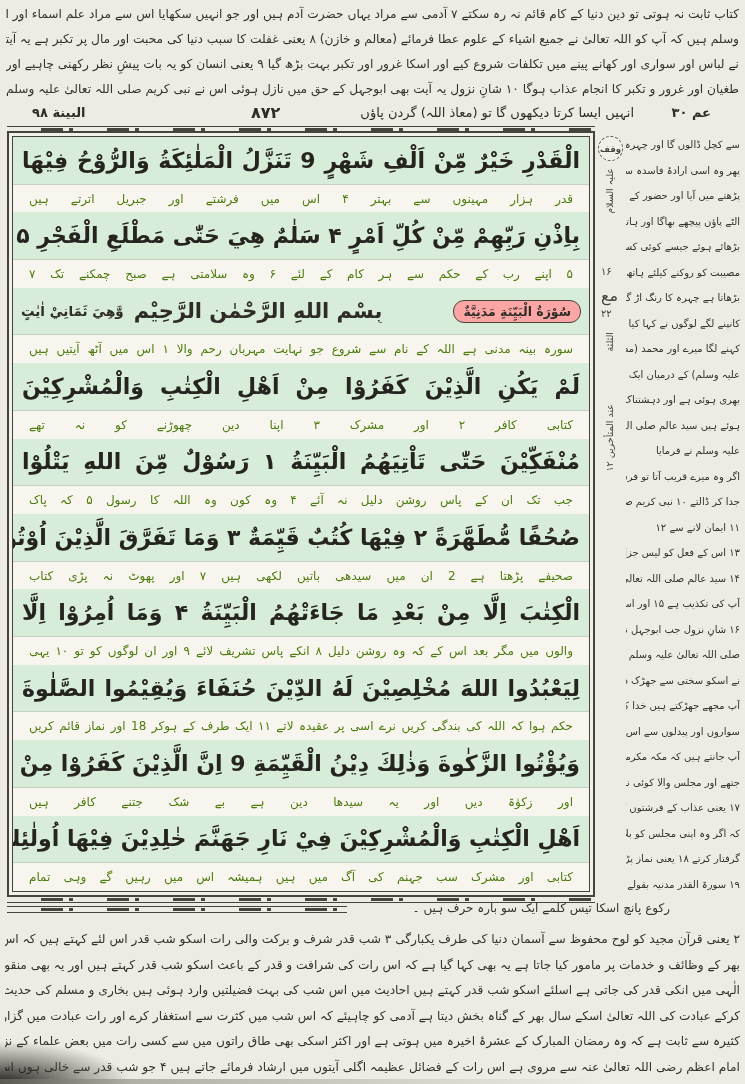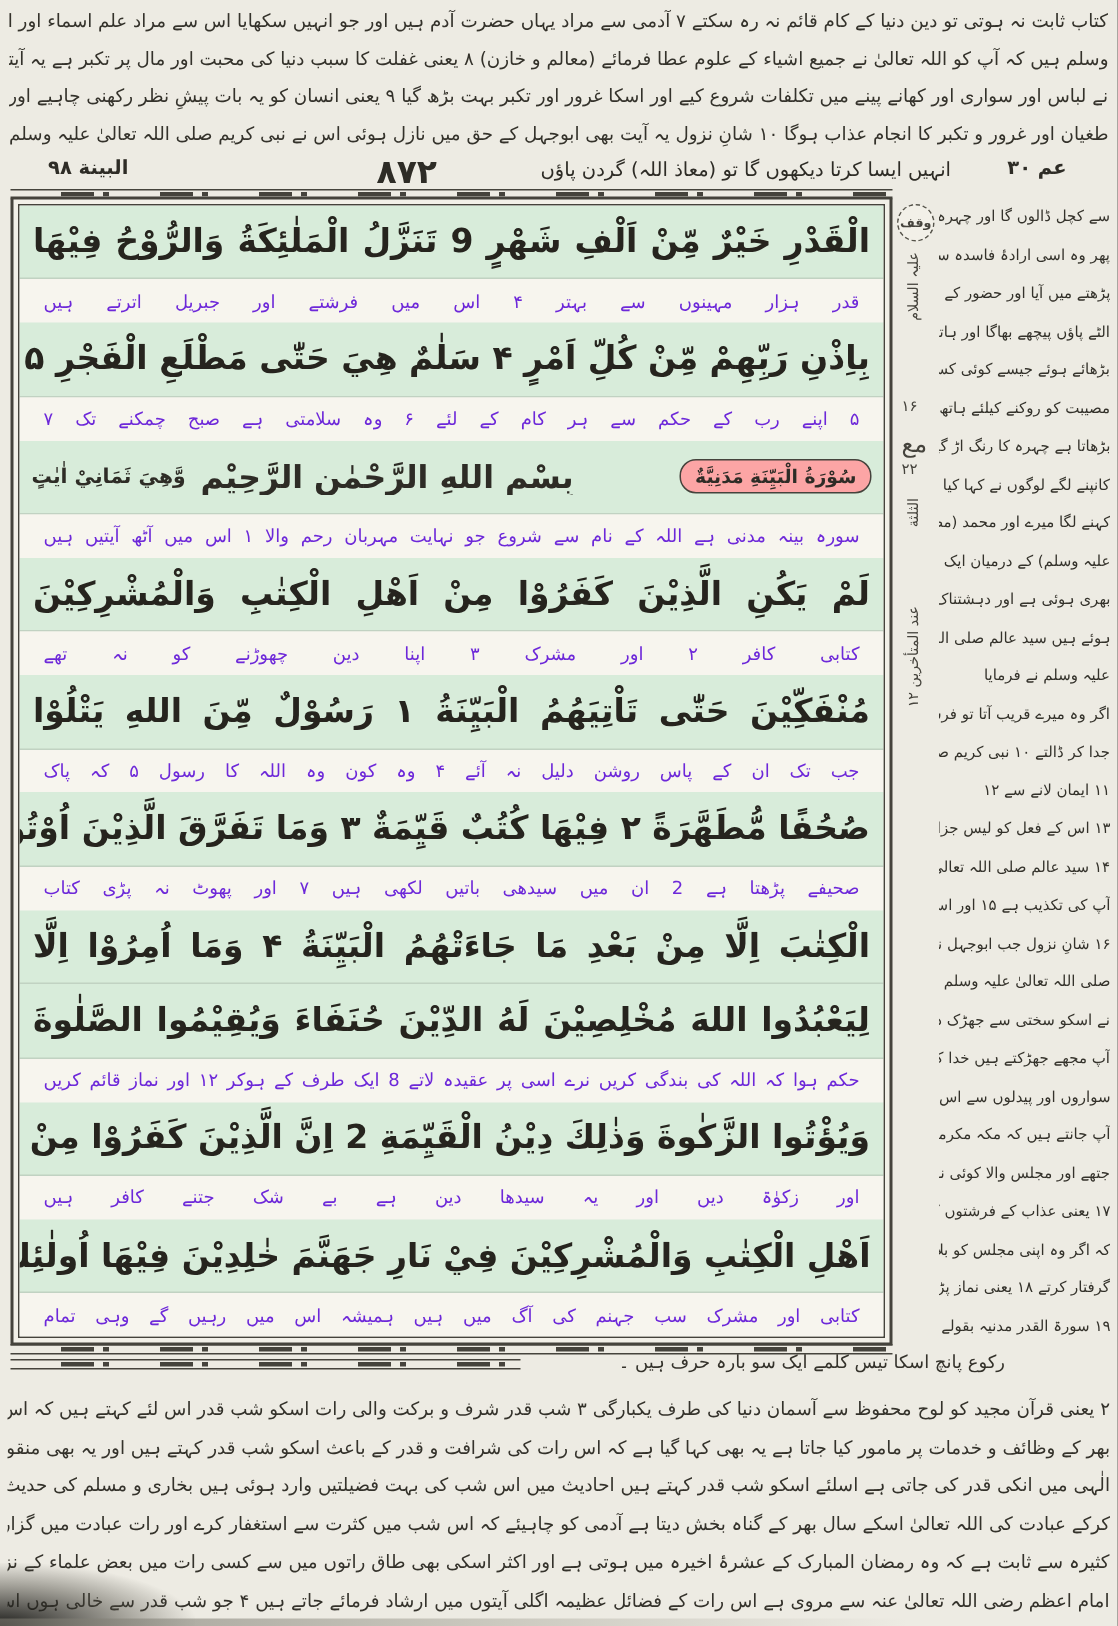--- a/index.html
+++ b/index.html
@@ -17,21 +17,21 @@
     line-height:25px; white-space:nowrap; overflow:hidden;
     text-align:justify; text-align-last:justify;
   }
   
   .ref-row{
     position:absolute; top:101px; left:6px; right:6px; height:28px;
     direction:rtl; font-size:13px;
   }
   .ref-row .juz{position:absolute; right:28px; top:4px; font-weight:bold; letter-spacing:1px;}
   .ref-row .tail{position:absolute; right:105px; top:4px; max-width:400px; white-space:nowrap; overflow:hidden;}
-  .ref-row .pageno{position:absolute; left:245px; top:2px; font-weight:bold; font-size:22px; letter-spacing:3px;}
+  .ref-row .pageno{position:absolute; left:245px; top:2px; font-weight:bold; font-size:16px; letter-spacing:3px;}
   .ref-row .surah-ref{position:absolute; left:26px; top:4px; font-weight:bold; letter-spacing:1px;}
   
   .main-box{
     position:absolute; top:131px; left:7px; width:588px; height:766px;
     border:2px solid #45433c; background:#f2f0e8; padding:3px; box-sizing:border-box;
   }
   .deco-band{
     position:absolute; height:7px;
     background:
       linear-gradient(#45433c,#45433c) 0 0/100% 1.4px no-repeat,
@@ -52,21 +52,21 @@
   }
   .row-ar .t{
     display:block; width:100%; font-weight:bold; font-size:22px; color:#26241e;
     white-space:nowrap; text-align:justify; text-align-last:justify;
   }
   .row-ur{
     flex:28 0 0; background:#f7f5ee; direction:rtl;
     display:flex; align-items:center; padding:0 16px; overflow:hidden;
   }
   .row-ur .t{
-    display:block; width:100%; font-size:12px; color:#6d28d9;
+    display:block; width:100%; font-size:12px; color:#4d7c0f;
     white-space:nowrap; text-align:justify; text-align-last:justify;
   }
   .row-hdr{
     flex:47 0 0; background:#d8ecda; direction:rtl;
     display:flex; align-items:center; gap:10px; padding:0 8px; overflow:hidden;
     border-bottom:1px solid rgba(69,67,60,.15);
   }
   .hdr-cartouche{
     border:1.5px solid #45433c; border-radius:11px; background:#fca5a5;
     font-size:12.5px; font-weight:bold; padding:3px 9px; white-space:nowrap;
@@ -173,28 +173,31 @@
         </div>
         <div class="row-ar">
           <span class="t">صُحُفًا مُّطَهَّرَةً ۲ فِيْهَا كُتُبٌ قَيِّمَةٌ ۳ وَمَا تَفَرَّقَ الَّذِيْنَ اُوْتُوا</span>
         </div>
         <div class="row-ur">
           <span class="t">صحیفے پڑھتا ہے 2 ان میں سیدھی باتیں لکھی ہیں ۷ اور پھوٹ نہ پڑی کتاب</span>
         </div>
         <div class="row-ar">
           <span class="t">الْكِتٰبَ اِلَّا مِنْ بَعْدِ مَا جَاءَتْهُمُ الْبَيِّنَةُ ۴ وَمَا اُمِرُوْا اِلَّا</span>
         </div>
+        <div class="row-ur">
+          <span class="t">والوں میں مگر بعد اس کے کہ وہ روشن دلیل ۸ انکے پاس تشریف لائے ۹ اور ان لوگوں کو تو ۱۰ یہی</span>
+        </div>
         <div class="row-ar">
           <span class="t">لِيَعْبُدُوا اللهَ مُخْلِصِيْنَ لَهُ الدِّيْنَ حُنَفَاءَ وَيُقِيْمُوا الصَّلٰوةَ</span>
         </div>
         <div class="row-ur">
-          <span class="t">حکم ہوا کہ اللہ کی بندگی کریں نرے اسی پر عقیدہ لاتے 8 ایک طرف کے ہوکر ۱۲ اور نماز قائم کریں</span>
-        </div>
-        <div class="row-ar">
-          <span class="t">وَيُؤْتُوا الزَّكٰوةَ وَذٰلِكَ دِيْنُ الْقَيِّمَةِ 2 اِنَّ الَّذِيْنَ كَفَرُوْا مِنْ</span>
+          <span class="t">حکم ہوا کہ اللہ کی بندگی کریں نرے اسی پر عقیدہ لاتے ۱۱ ایک طرف کے ہوکر 18 اور نماز قائم کریں</span>
+        </div>
+        <div class="row-ar">
+          <span class="t">وَيُؤْتُوا الزَّكٰوةَ وَذٰلِكَ دِيْنُ الْقَيِّمَةِ 9 اِنَّ الَّذِيْنَ كَفَرُوْا مِنْ</span>
         </div>
         <div class="row-ur">
           <span class="t">اور زکوٰۃ دیں اور یہ سیدھا دین ہے بے شک جتنے کافر ہیں</span>
         </div>
         <div class="row-ar">
           <span class="t">اَهْلِ الْكِتٰبِ وَالْمُشْرِكِيْنَ فِيْ نَارِ جَهَنَّمَ خٰلِدِيْنَ فِيْهَا اُولٰئِكَ</span>
         </div>
         <div class="row-ur">
           <span class="t">کتابی اور مشرک سب جہنم کی آگ میں ہیں ہمیشہ اس میں رہیں گے وہی تمام</span>
         </div>

